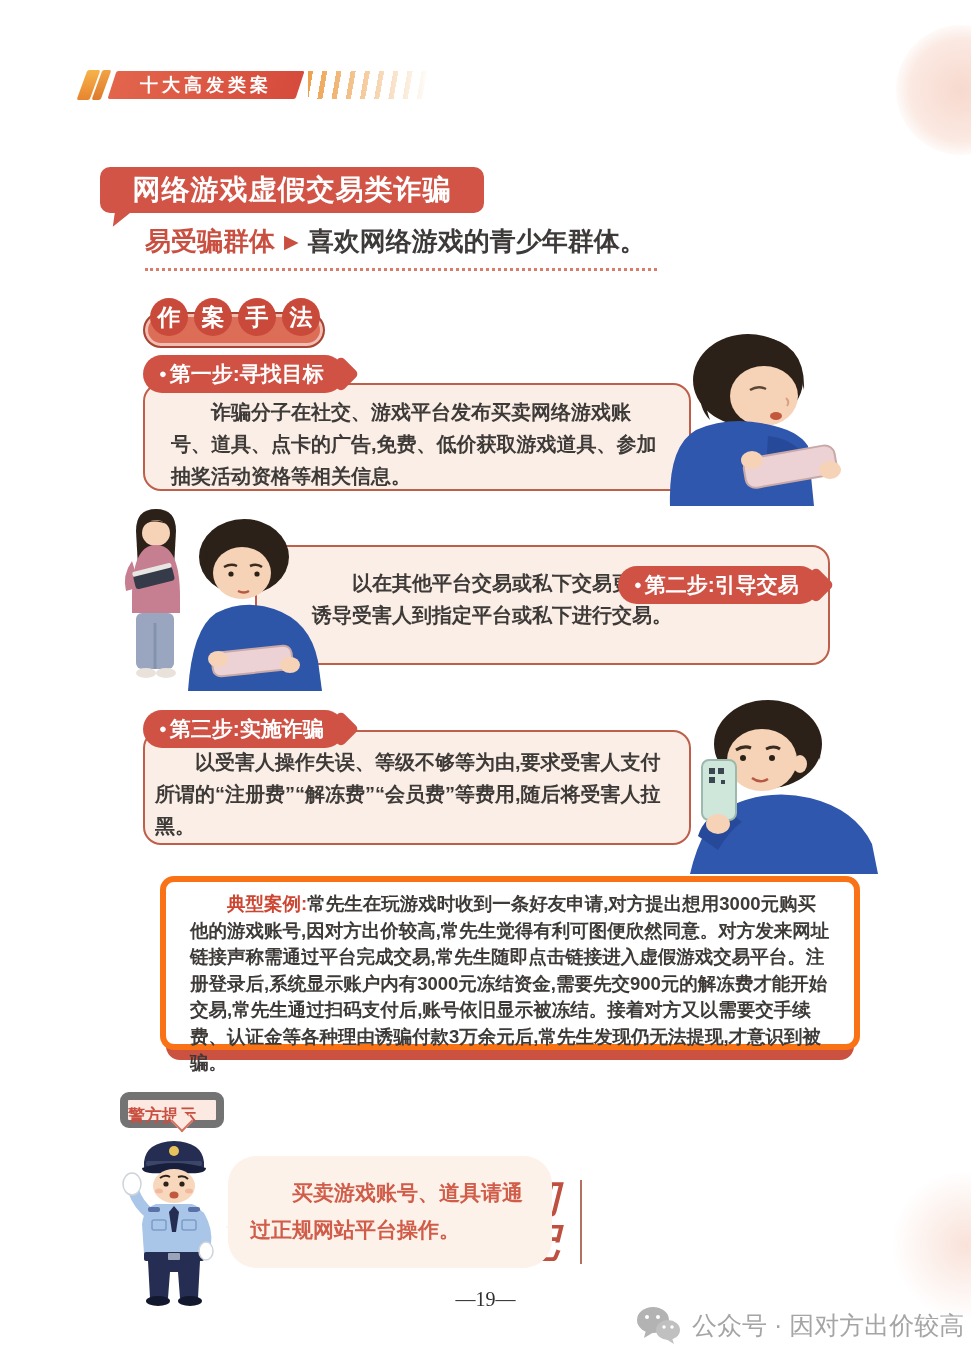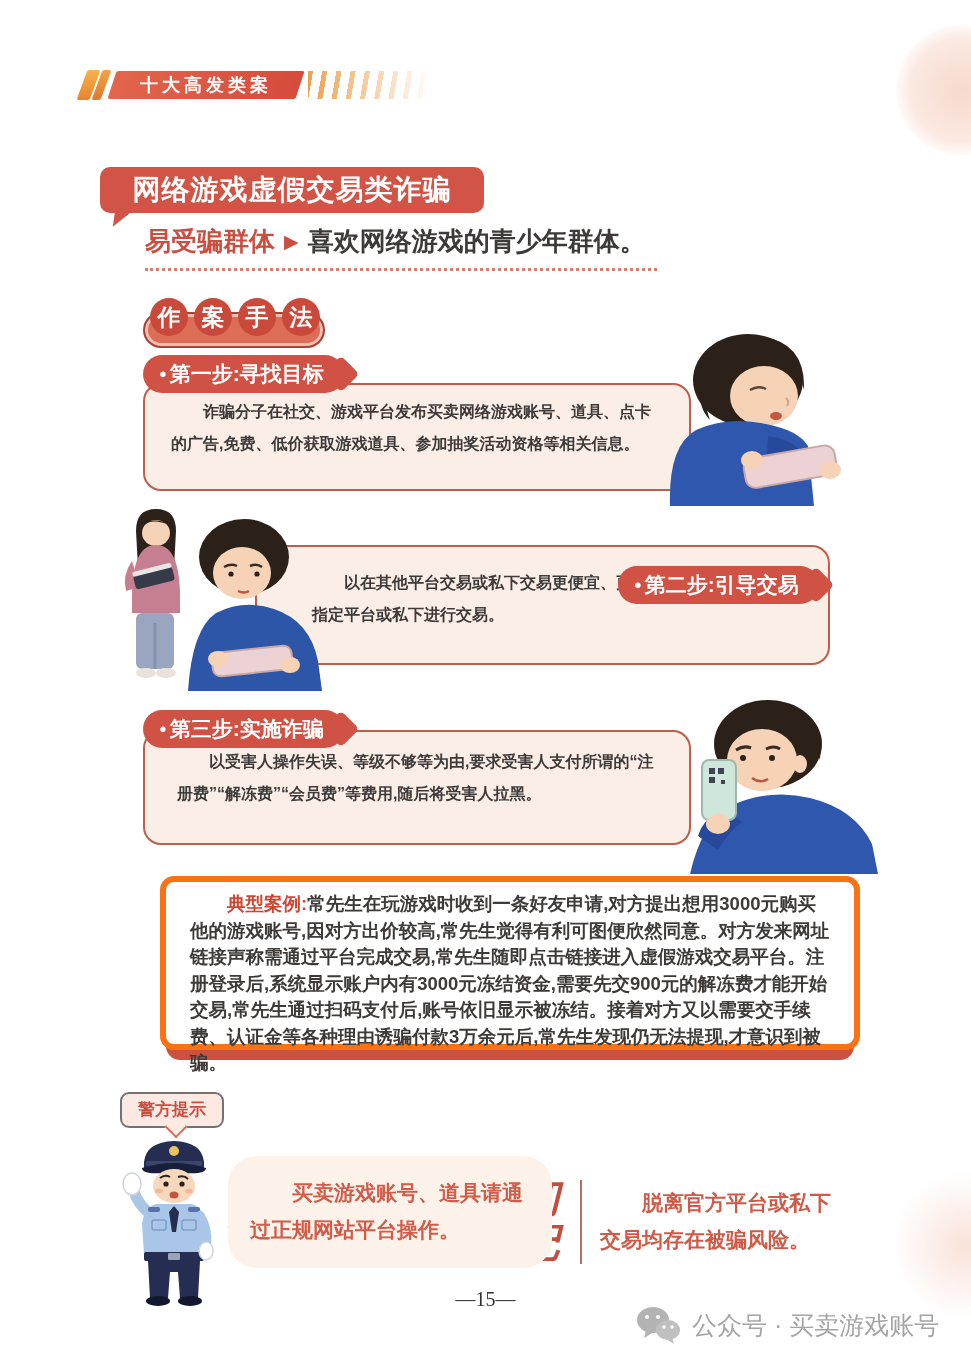--- a/index.html
+++ b/index.html
@@ -59,21 +59,21 @@
     position:absolute;top:0;width:38px;height:38px;border-radius:50%;background:#c94a3a;
     color:#fff;font-size:23px;font-weight:700;text-align:center;line-height:38px;
   }
   .mbadge .c0{left:7px;} .mbadge .c1{left:51px;} .mbadge .c2{left:95px;} .mbadge .c3{left:139px;}
 
   
   .stepbox{
     position:absolute;background:#fbeee6;border:2px solid #bd5f4b;border-radius:18px;z-index:1;
   }
   .stepbox .body{
-    font-size:16px;font-weight:700;color:#3d3a38;line-height:32px;text-indent:2em;
+    font-size:20px;font-weight:700;color:#3d3a38;line-height:32px;text-indent:2em;
   }
   .steplabel{
     position:absolute;height:38px;background:#cf5245;border-radius:19px;color:#fff;
     font-size:21px;font-weight:700;line-height:38px;padding:0 20px 15px 16px;white-space:nowrap;z-index:2;
   }
   .steplabel::after{
     content:"";position:absolute;right:-10px;top:6px;width:26px;height:26px;background:#cf5245;
     transform:rotate(45deg);border-radius:5px;z-index:-1;
   }
   .steplabel .dot{font-size:13px;vertical-align:3px;margin-right:3px;}
@@ -83,39 +83,39 @@
   .box1 .body{padding:11px 26px 0 26px;}
   .label1{left:143px;top:355px;}
   .illu1{left:648px;top:328px;width:210px;height:178px;}
 
   .box2{left:255px;top:545px;width:575px;height:120px;}
   .box2 .body{padding:20px 28px 0 55px;}
   .label2{left:618px;top:526px;margin-top:40px;}
   .illu2{left:92px;top:500px;width:235px;height:192px;}
 
   .box3{left:143px;top:730px;width:548px;height:115px;}
-  .box3 .body{padding:14px 26px 0 32px;}
+  .box3 .body{padding:14px 26px 0 10px;}
   .label3{left:143px;top:710px;}
   .illu3{left:660px;top:693px;width:230px;height:182px;}
 
   
   .case-shadow{position:absolute;left:166px;top:898px;width:688px;height:162px;background:#cb5140;border-radius:14px;z-index:1;}
   .case-box{
     position:absolute;left:160px;top:876px;width:700px;height:174px;background:#fff;
     border:6px solid #f97316;border-radius:14px;z-index:2;padding:9px 24px 0 24px;
     font-size:18.5px;font-weight:700;color:#3d3a38;line-height:26.5px;
   }
   .case-box p{margin:0;text-indent:2em;}
   .case-box .clab{color:#cd4632;}
 
   
   .tiptag{
     position:absolute;left:120px;top:1092px;width:104px;height:36px;background:#fbe9e2;
-    border:2px solid #737373;border-radius:9px;color:#c94f41;font-size:17px;font-weight:700;
-    text-align:center;line-height:32px;z-index:2;
+    border:8px solid #737373;border-radius:9px;color:#c94f41;font-size:17px;font-weight:700;
+    line-height:32px;z-index:2;
   }
   .tiptag::after{
     content:"";position:absolute;left:46px;bottom:-9px;width:14px;height:14px;background:#fbe9e2;
     border-right:2px solid #d3705e;border-bottom:2px solid #d3705e;transform:rotate(45deg);
   }
   .police{left:112px;top:1128px;width:125px;height:180px;}
   .tip-bubble{
     position:absolute;left:216px;top:1156px;width:324px;height:112px;background:#fcf2e9;
     border-radius:28px;z-index:1;margin-left:12px;
   }
@@ -290,29 +290,28 @@
     <ellipse cx="78" cy="173" rx="12" ry="5" fill="#12182e"></ellipse>
   </svg>
   <div class="tip-bubble">
     <div class="body">买卖游戏账号、道具请通过正规网站平台操作。</div>
   </div>
   <div class="remember">
     <div>切</div>
     <div>记</div>
   </div>
   <div class="rem-div"></div>
-  <div class="rem-text">脱离官方平台或私下交易均存在被骗风险。</div>
-
-  <div class="pagenum">—15—</div>
+
+  <div class="pagenum">—19—</div>
   <div class="wm">
     <svg viewBox="0 0 46 38">
       <ellipse cx="17" cy="14" rx="16" ry="13" fill="#b3b3b3"></ellipse>
       <path d="M10,24 L8,32 L18,26 Z" fill="#b3b3b3"></path>
       <circle cx="11" cy="11" r="2" fill="#fff"></circle>
       <circle cx="22" cy="11" r="2" fill="#fff"></circle>
       <ellipse cx="32" cy="24" rx="12" ry="10" fill="#c0c0c0"></ellipse>
       <path d="M36,32 L38,38 L30,33 Z" fill="#c0c0c0"></path>
       <circle cx="28" cy="21" r="1.7" fill="#fff"></circle>
       <circle cx="36" cy="21" r="1.7" fill="#fff"></circle>
     </svg>
-    <span>公众号 · 买卖游戏账号</span>
+    <span>公众号 · 因对方出价较高</span>
   </div>
 </div>
 
 </body></html>

